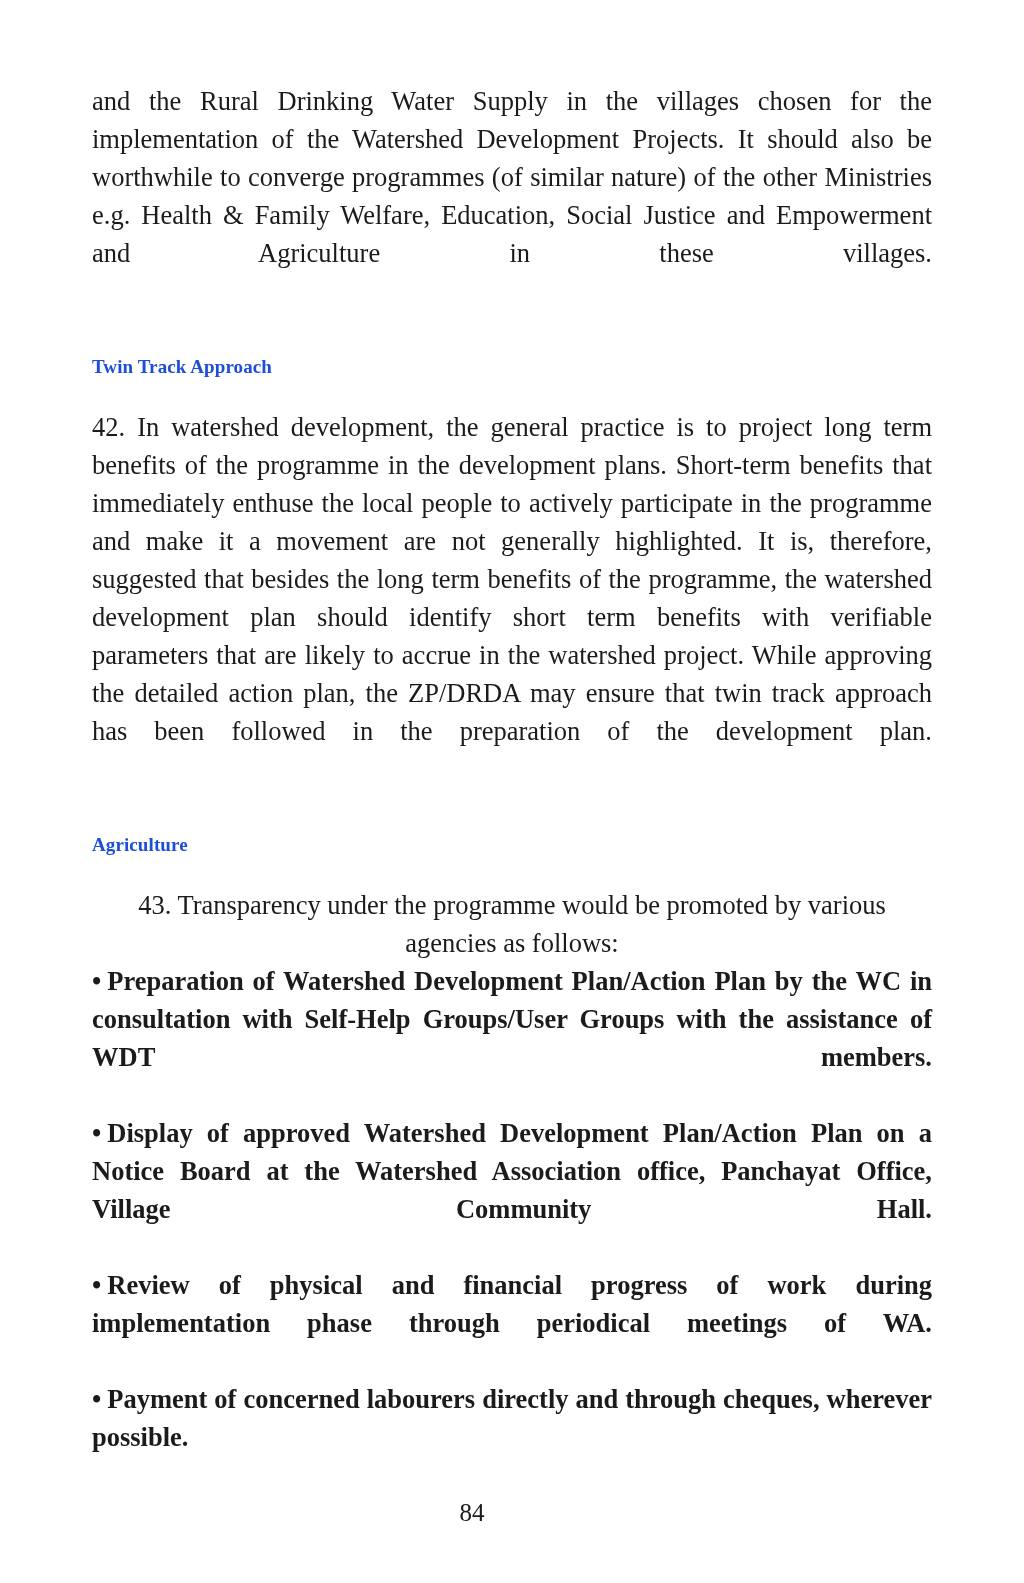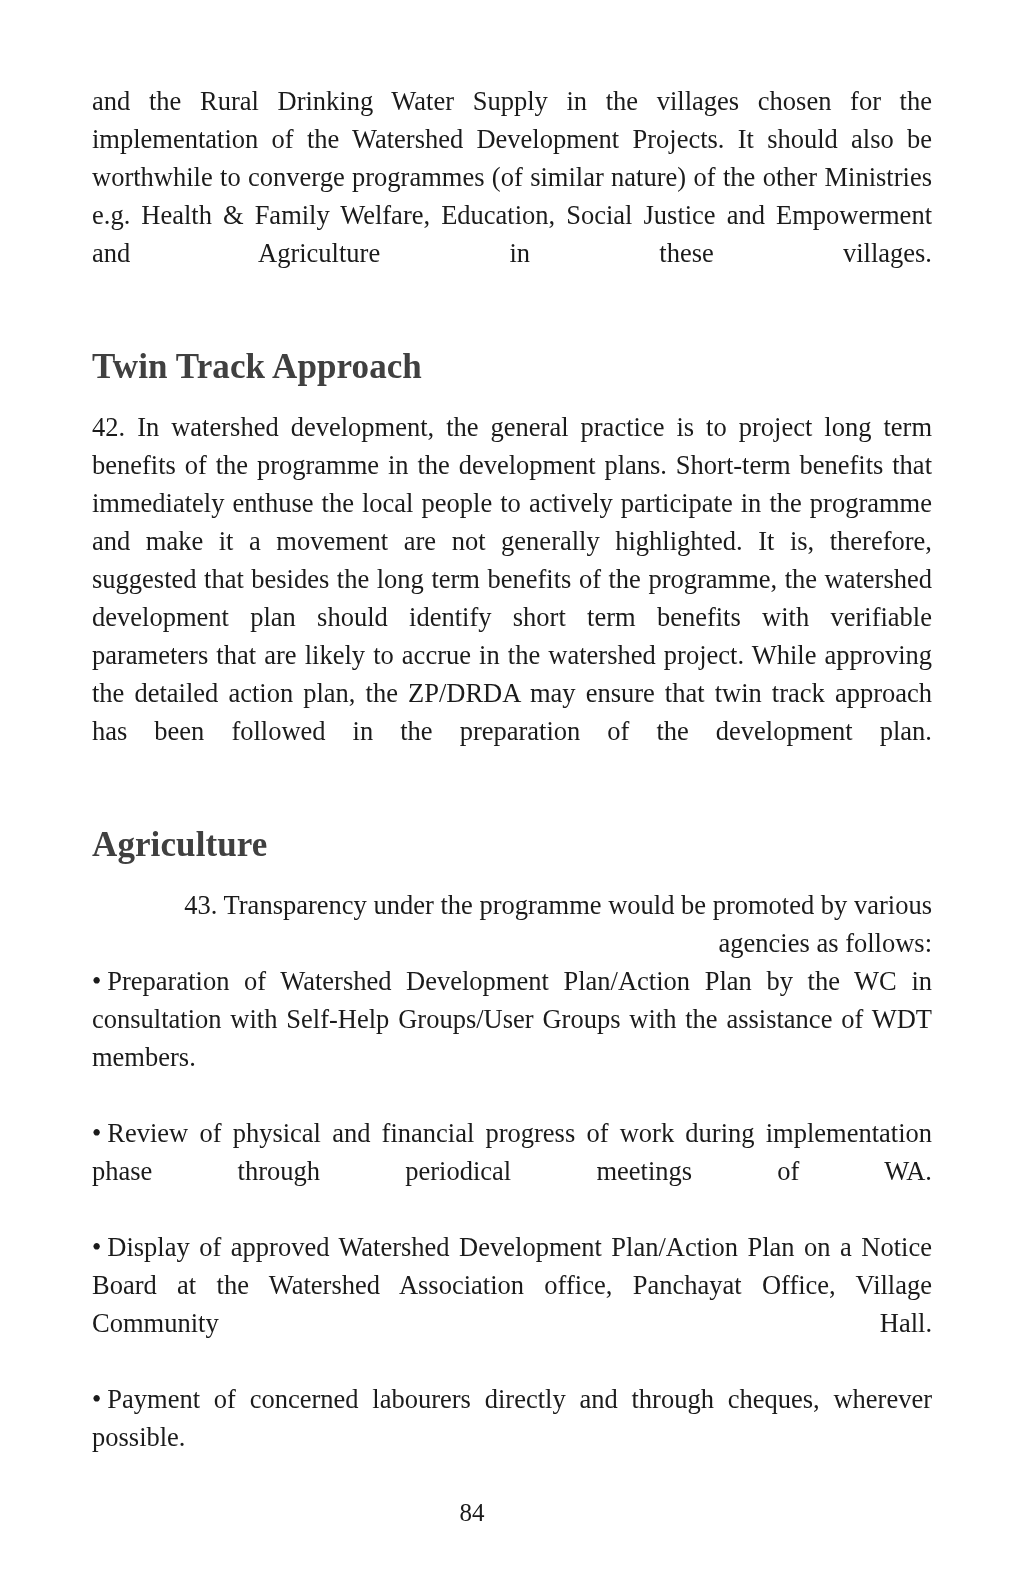--- a/index.html
+++ b/index.html
@@ -38,51 +38,52 @@
     color: #1b1b1b;
     hyphens: none;
   }
   
   .para::after {
     content: "";
     display: inline-block;
     width: 100%;
   }
   .para-nojust {
-    text-align: right;
+    text-align: center;
   }
   .para-nojust::after { content: none; }
 
   .gap-after-para { margin-bottom: 38px; }
 
   .heading {
-    font-size: 35px;
+    font-size: 19px;
     line-height: 38px;
     font-weight: bold;
     margin: 0;
     text-align: left;
-    color: #404040;
+    color: #1d4ed8;
     letter-spacing: 0.1px;
   }
   .heading-block {
     margin-top: 22px;
     margin-bottom: 22px;
   }
   .bullet-list {
     margin: 0;
     padding: 0;
     list-style: none;
   }
   .bullet-item {
     font-size: 26.5px;
     line-height: 38px;
     text-align: justify;
     margin: 0;
     padding: 0;
     color: #1b1b1b;
+    font-weight: bold;
   }
   .bullet-item::after {
     content: "";
     display: inline-block;
     width: 100%;
   }
   .bullet-glyph {
     display: inline;
     margin-right: 6px;
   }
@@ -116,24 +117,24 @@
       <h2 class="heading">Agriculture</h2>
     </div>
 
     <p class="para para-nojust">43. Transparency under the programme would be promoted by various agencies as follows:</p>
 
     <ul class="bullet-list">
       <li class="bullet-item">
         <span class="bullet-glyph">•</span><span>Preparation of Watershed Development Plan/Action Plan by the WC in consultation with Self-Help Groups/User Groups with the assistance of WDT members.</span>
       </li>
       <li class="bullet-item">
-        <span class="bullet-glyph">•</span><span>Review of physical and financial progress of work during implementation phase through periodical meetings of WA.</span>
+        <span class="bullet-glyph">•</span><span>Display of approved Watershed Development Plan/Action Plan on a Notice Board at the Watershed Association office, Panchayat Office, Village Community Hall.</span>
       </li>
       <li class="bullet-item">
-        <span class="bullet-glyph">•</span><span>Display of approved Watershed Development Plan/Action Plan on a Notice Board at the Watershed Association office, Panchayat Office, Village Community Hall.</span>
+        <span class="bullet-glyph">•</span><span>Review of physical and financial progress of work during implementation phase through periodical meetings of WA.</span>
       </li>
       <li class="bullet-item">
         <span class="bullet-glyph">•</span><span>Payment of concerned labourers directly and through cheques, wherever possible.</span>
       </li>
     </ul>
 
   </div>
 
   <div class="page-number">84</div>
 

